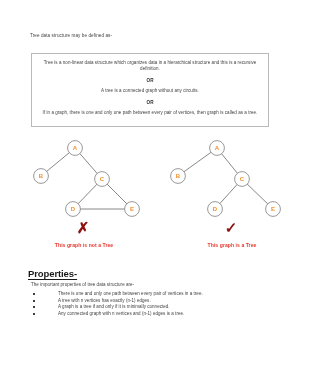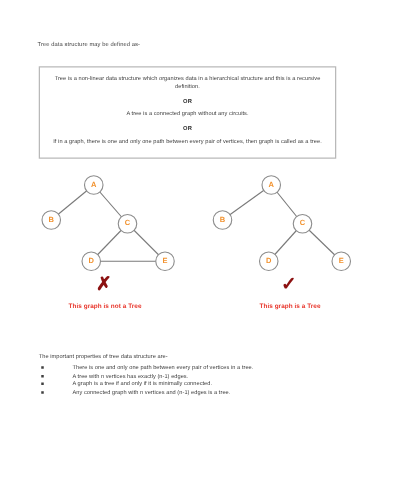--- a/index.html
+++ b/index.html
@@ -242,20 +242,21 @@
       </g>
     </svg>
   </div>
 
   <div class="mark left">✗</div>
   <div class="mark right">✓</div>
 
   <div class="caption left">This graph is not a Tree</div>
   <div class="caption right">This graph is a Tree</div>
 
+  <div class="prop-heading">Properties-</div>
   <div class="prop-sub">The important properties of tree data structure are-</div>
 
   <div class="prop-list">
     <div class="prop-item">
       <span class="bullet"></span>
       <span>There is one and only one path between every pair of vertices in a tree.</span>
     </div>
     <div class="prop-item">
       <span class="bullet"></span>
       <span>A tree with n vertices has exactly (n-1) edges.</span>

